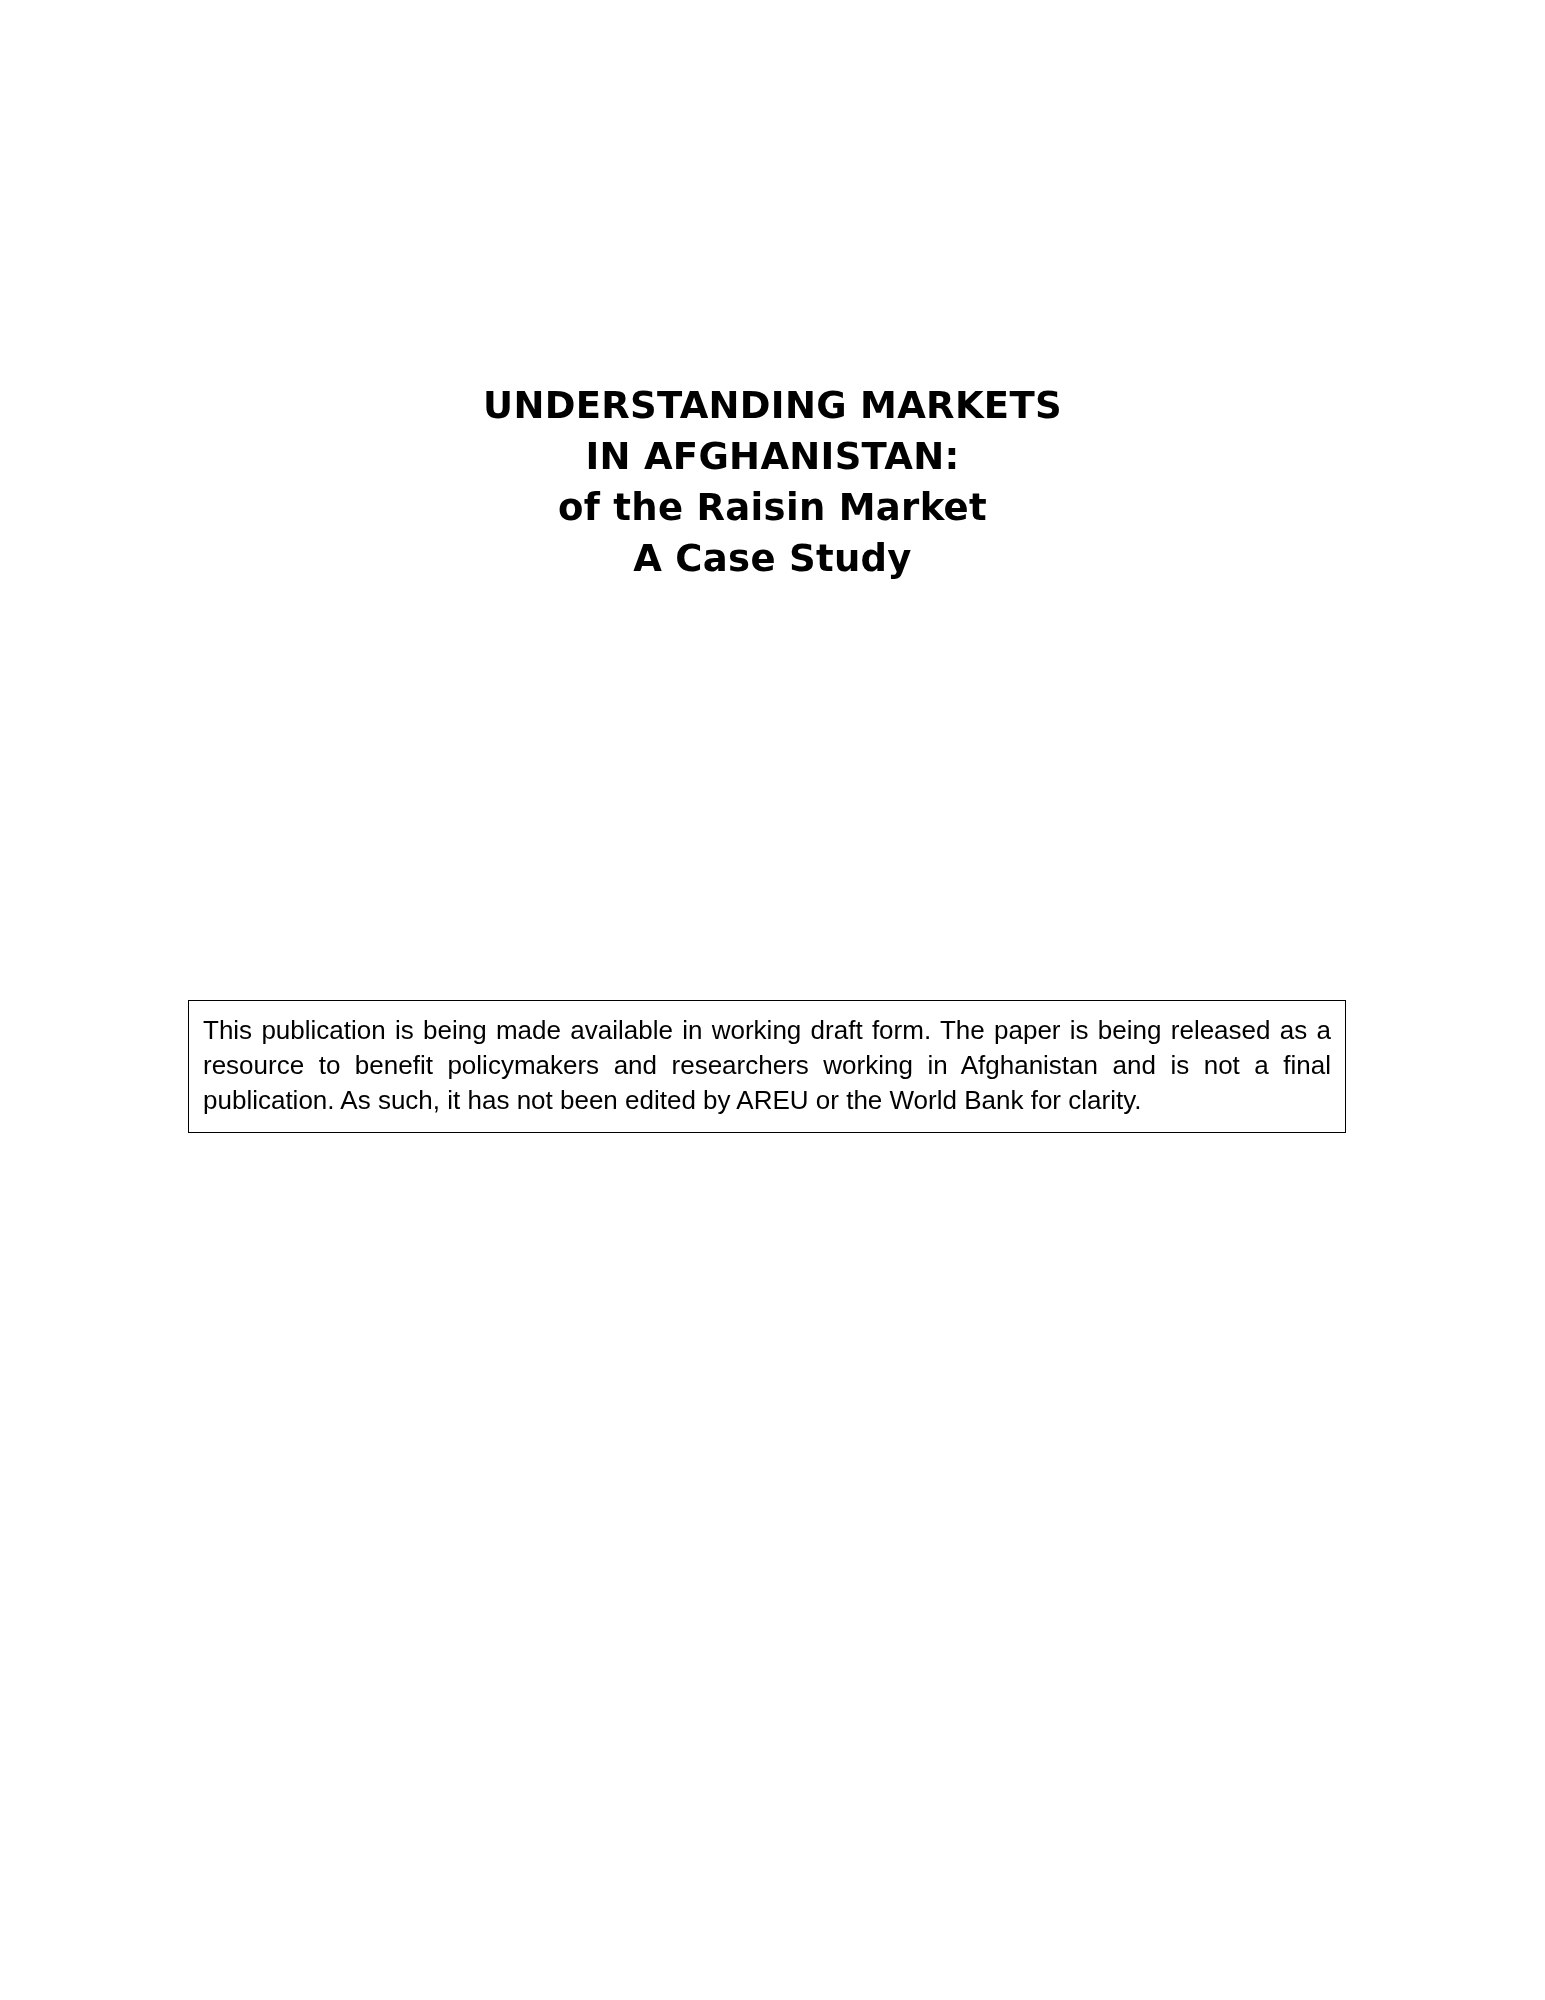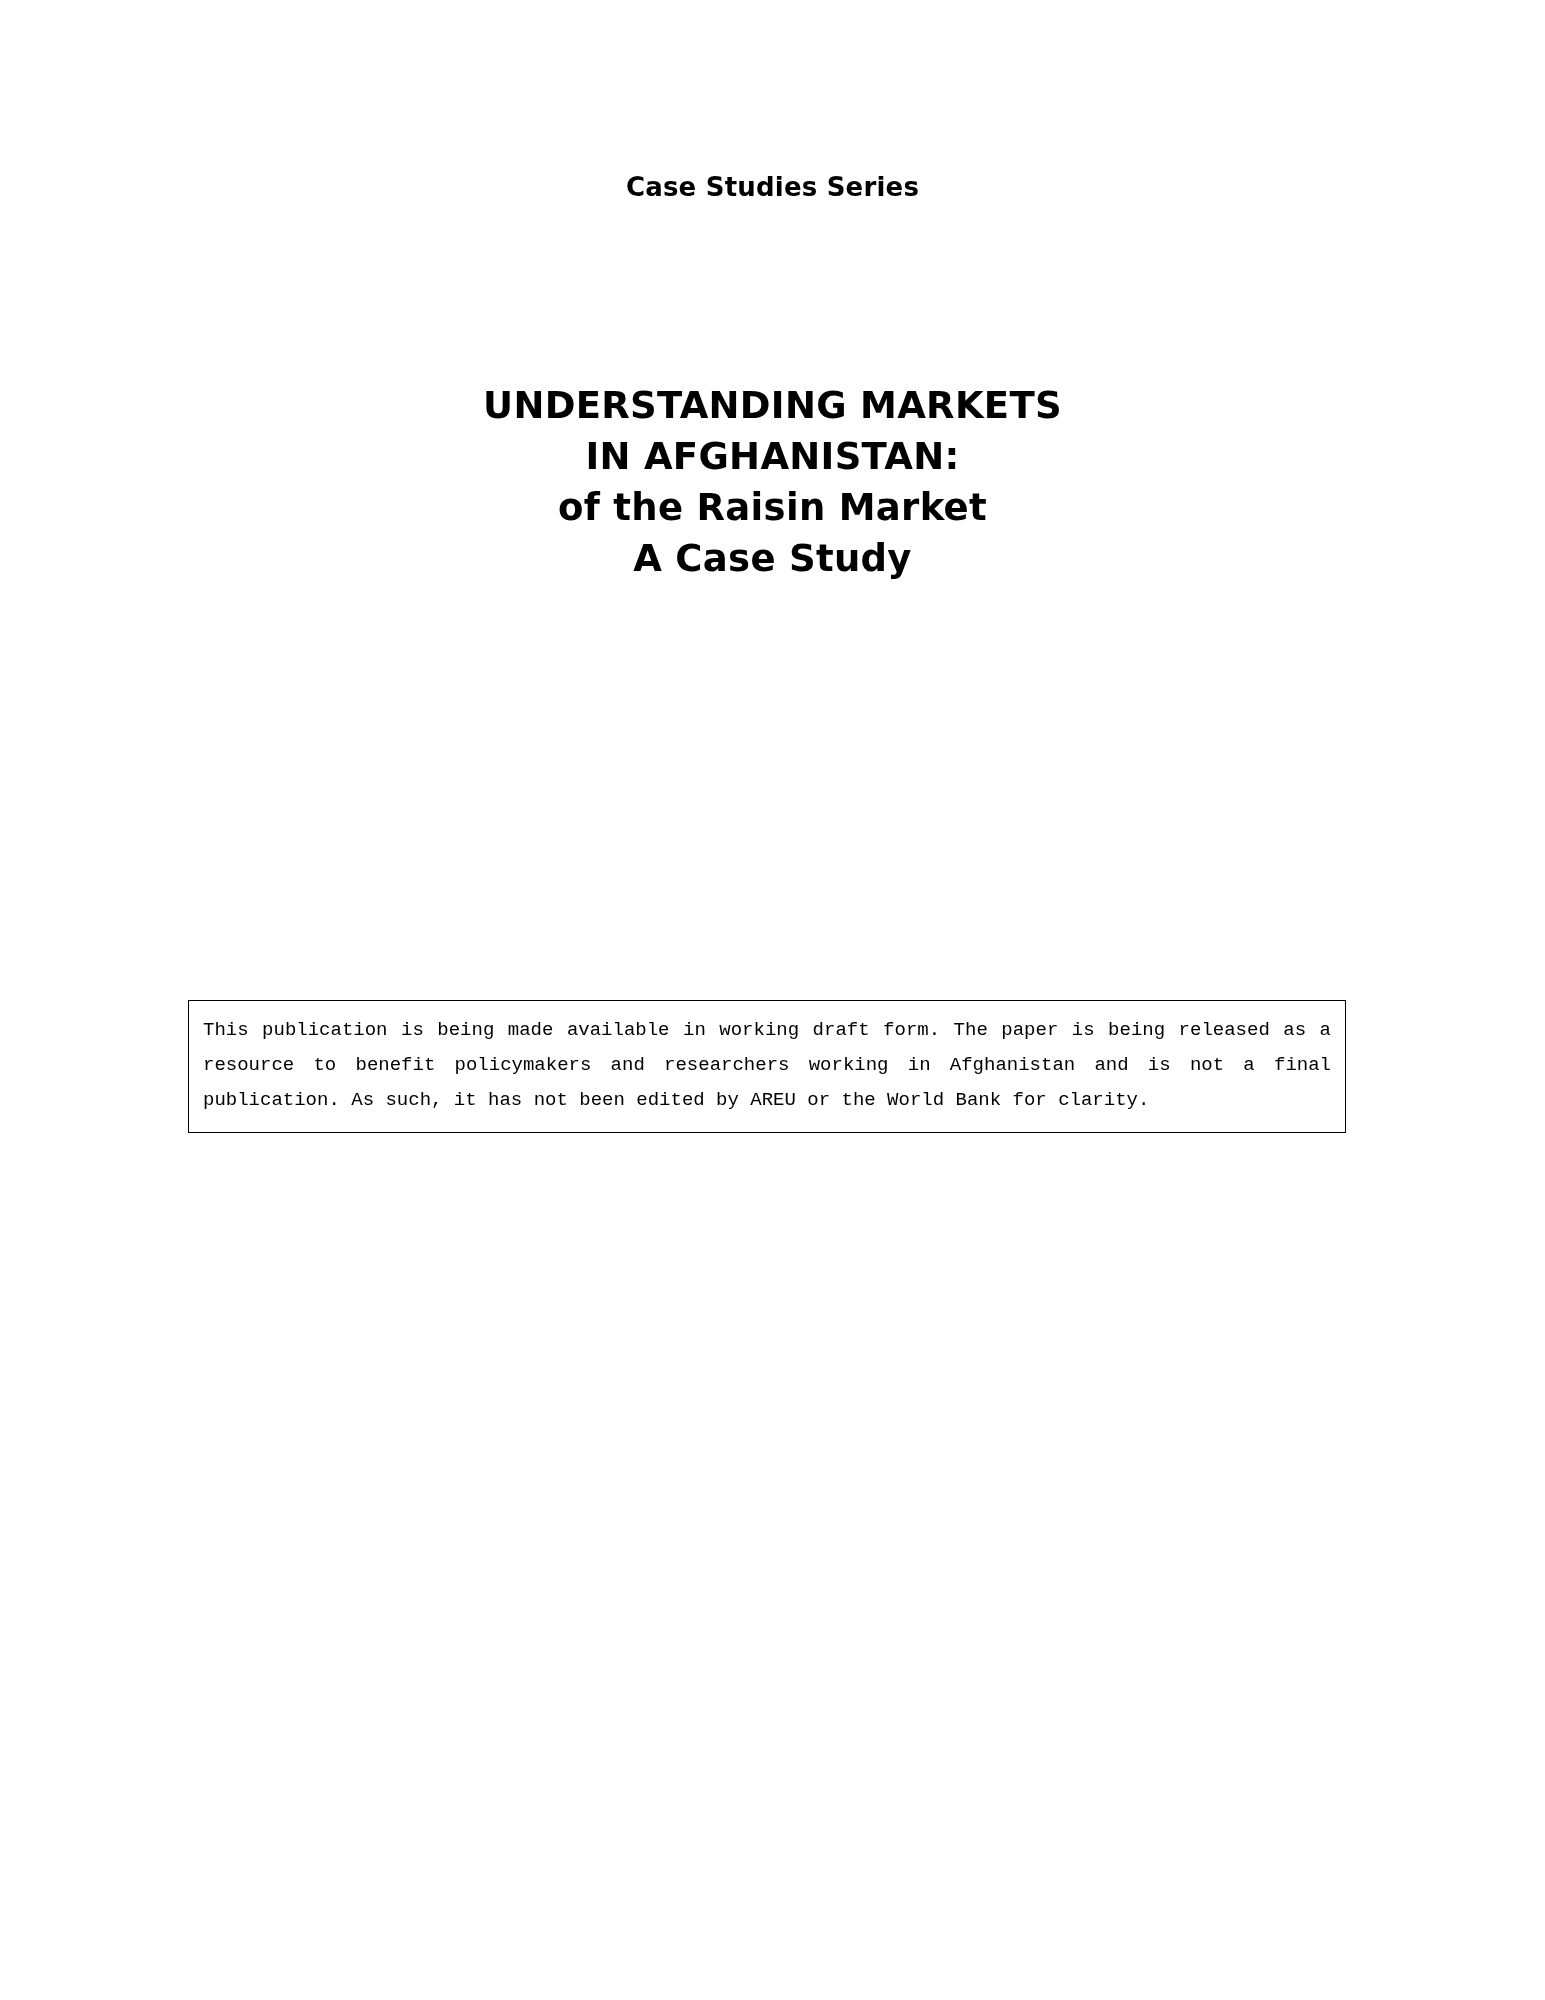--- a/index.html
+++ b/index.html
@@ -53,25 +53,25 @@
     position: absolute;
     left: 188px;
     top: 1000px;
     width: 1158px;
     border: 1.5px solid #000000;
     box-sizing: border-box;
     padding: 12px 14px 14px 14px;
   }
   .notice-box p {
     margin: 0;
-    font-size: 19px;
+    font-size: 26px;
     line-height: 35px;
     text-align: justify;
     text-justify: inter-word;
-    font-family: Liberation Mono, monospace;
+    font-family: Liberation Sans, sans-serif;
   }
 
   .authors {
     position: absolute;
     top: 1450px;
     left: 0;
     width: 1545px;
     text-align: center;
     font-size: 25px;
     font-weight: bold;
@@ -79,21 +79,20 @@
   }
   .authors .aline {
     display: block;
   }
 </style>
 </head>
 <body>
 
 <div class="page">
 
-  <div class="series-label">Case Studies Series</div>
 
   <div class="title-block">
     <span class="tline">UNDERSTANDING MARKETS</span>
     <span class="tline">IN AFGHANISTAN:</span>
     <span class="tline">of the Raisin Market</span>
     <span class="tline">A Case Study</span>
   </div>
 
   <div class="notice-box">
     <p>This publication is being made available in working draft form. The paper is being released as a resource to benefit policymakers and researchers working in Afghanistan and is not a final publication.  As such, it has not been edited by AREU or the World Bank for clarity.</p>

